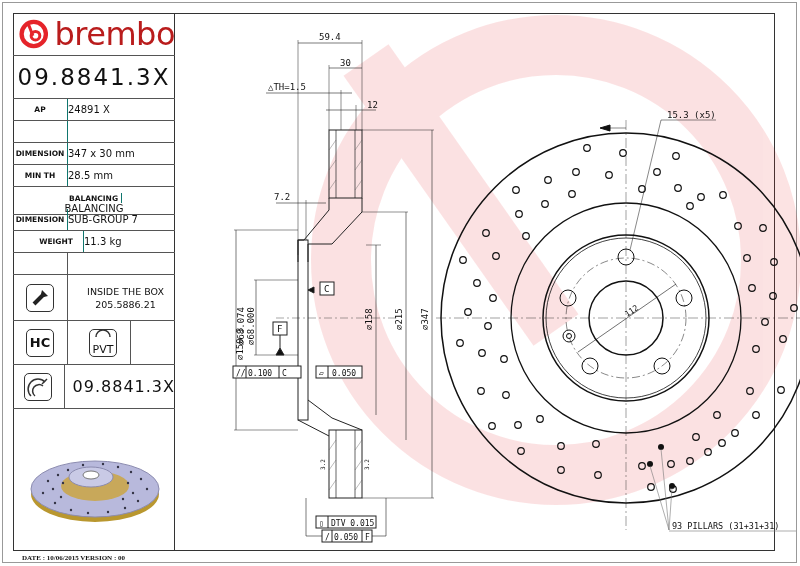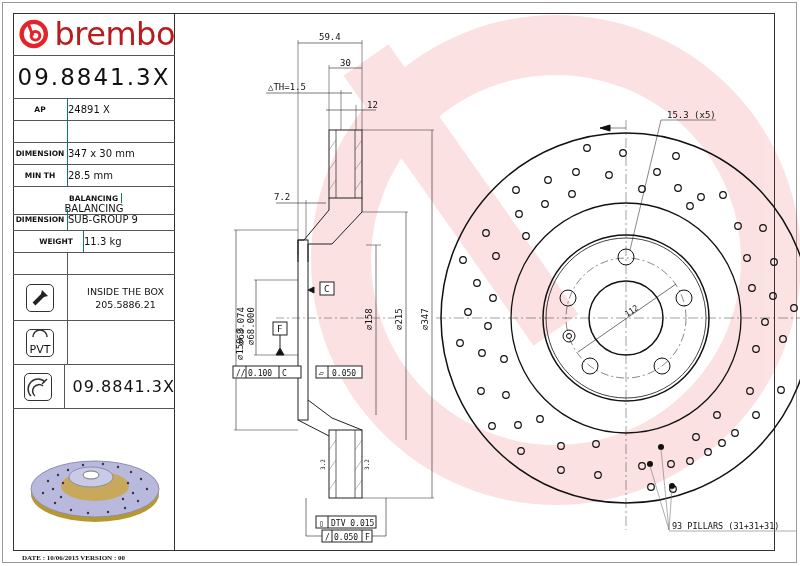--- a/index.html
+++ b/index.html
@@ -57,21 +57,21 @@
   <div class="cell row" style="top:152px;">
     <span class="k">MIN TH</span>
     <span class="v">28.5 mm</span>
   </div>
   <div class="cell row" style="top:180px;flex-direction:column;">
     <span class="k">BALANCING</span>
     <span class="v">BALANCING</span>
   </div>
   <div class="cell row" style="top:196px;">
     <span class="k">DIMENSION</span>
-    <span class="v">SUB-GROUP 9</span>
+    <span class="v">SUB-GROUP 7</span>
   </div>
   <div class="cell row" style="top:218px;padding-left:16px;">
     <span class="k">WEIGHT</span>
     <span class="v">11.3 kg</span>
   </div>
   <div class="cell row" style="top:240px;height:22px;">
     <span class="k" style="border-right:1px solid #555;"></span>
     <span class="v" style="border-bottom:1px solid #555;height:100%;"></span>
   </div>
 
@@ -84,20 +84,23 @@
           </svg>
       </div>
     </div>
     <div class="inside" style="display:flex;flex-direction:column;justify-content:center;">
       <span>INSIDE THE BOX</span>
       <span>205.5886.21</span>
     </div>
   </div>
 
   <div class="cell box-row" style="top:308px;height:44px;">
+    <div class="icon-cell">
+      <div class="ibox hc">HC</div>
+    </div>
     <div style="width:54px;border-right:1px solid #555;display:flex;align-items:center;justify-content:center;">
       <div class="ibox pvt" style="flex-direction:column;">
         <svg width="16" height="7" viewBox="0 0 16 7">
             <path d="M1,7 A7,7 0 0 1 15,7" fill="none" stroke="#333" stroke-width="1.5"></path>
           </svg>
         <span>PVT</span>
       </div>
     </div>
     <div style="flex:1;"></div>
   </div>

